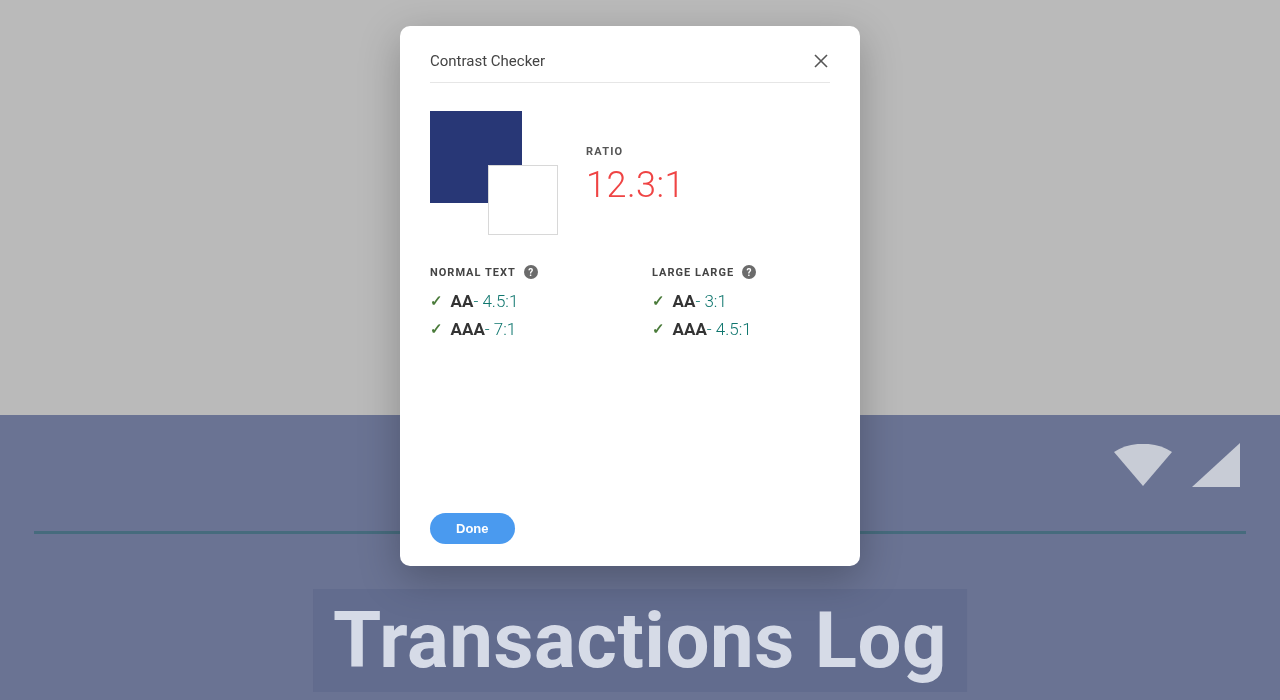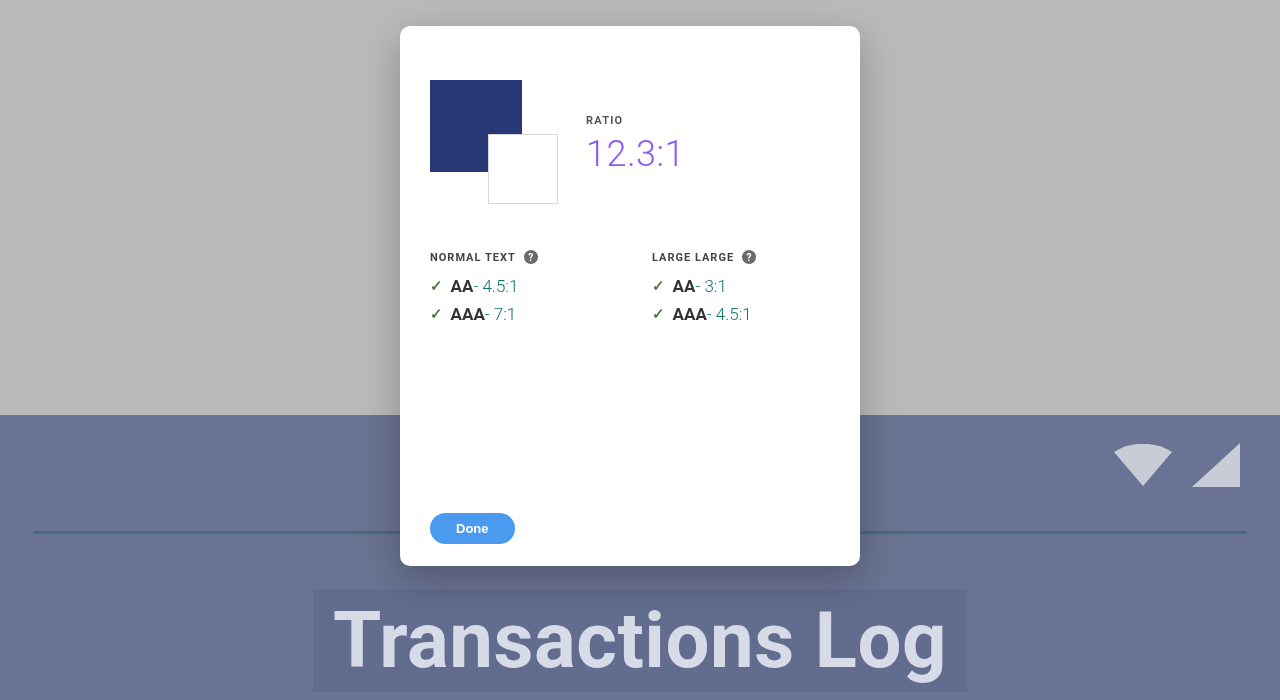--- a/index.html
+++ b/index.html
@@ -116,28 +116,28 @@
     .ratio-block { }
     .ratio-label {
       font-size: 11px;
       font-weight: 700;
       letter-spacing: 1.2px;
       color: #555;
     }
     .ratio-value {
       font-size: 36px;
       font-weight: 300;
-      color: #8b5cf6;
+      color: #ef4444;
       margin-top: 6px;
       letter-spacing: 0.5px;
     }
     .results {
       display: flex;
       gap: 44px;
-      margin-top: 42px;
+      margin-top: 26px;
     }
     .col { flex: 1; }
     .col-header {
       display: flex;
       align-items: center;
       gap: 8px;
       margin-bottom: 12px;
     }
     .col-header-text {
       font-size: 11px;
@@ -203,20 +203,29 @@
       <svg width="48" height="44" viewBox="0 0 48 44">
         <path d="M0 44 L48 44 L48 0 Z" fill="#c8ccd6"></path>
       </svg>
     </span>
   </div>
   <div class="bg-divider"></div>
   <div class="bg-title">Transactions Log</div>
 </div>
 
 <div class="modal">
+  <div class="modal-header">
+    <span class="modal-title">Contrast Checker</span>
+    <span class="close-btn">
+      <svg width="14" height="14" viewBox="0 0 14 14">
+        <line x1="1" y1="1" x2="13" y2="13" stroke="#555" stroke-width="1.6"></line>
+        <line x1="13" y1="1" x2="1" y2="13" stroke="#555" stroke-width="1.6"></line>
+      </svg>
+    </span>
+  </div>
 
   <div class="ratio-row">
     <div class="swatches">
       <div class="swatch-back"></div>
       <div class="swatch-front"></div>
     </div>
     <div class="ratio-block">
       <div class="ratio-label">RATIO</div>
       <div class="ratio-value">12.3:1</div>
     </div>

